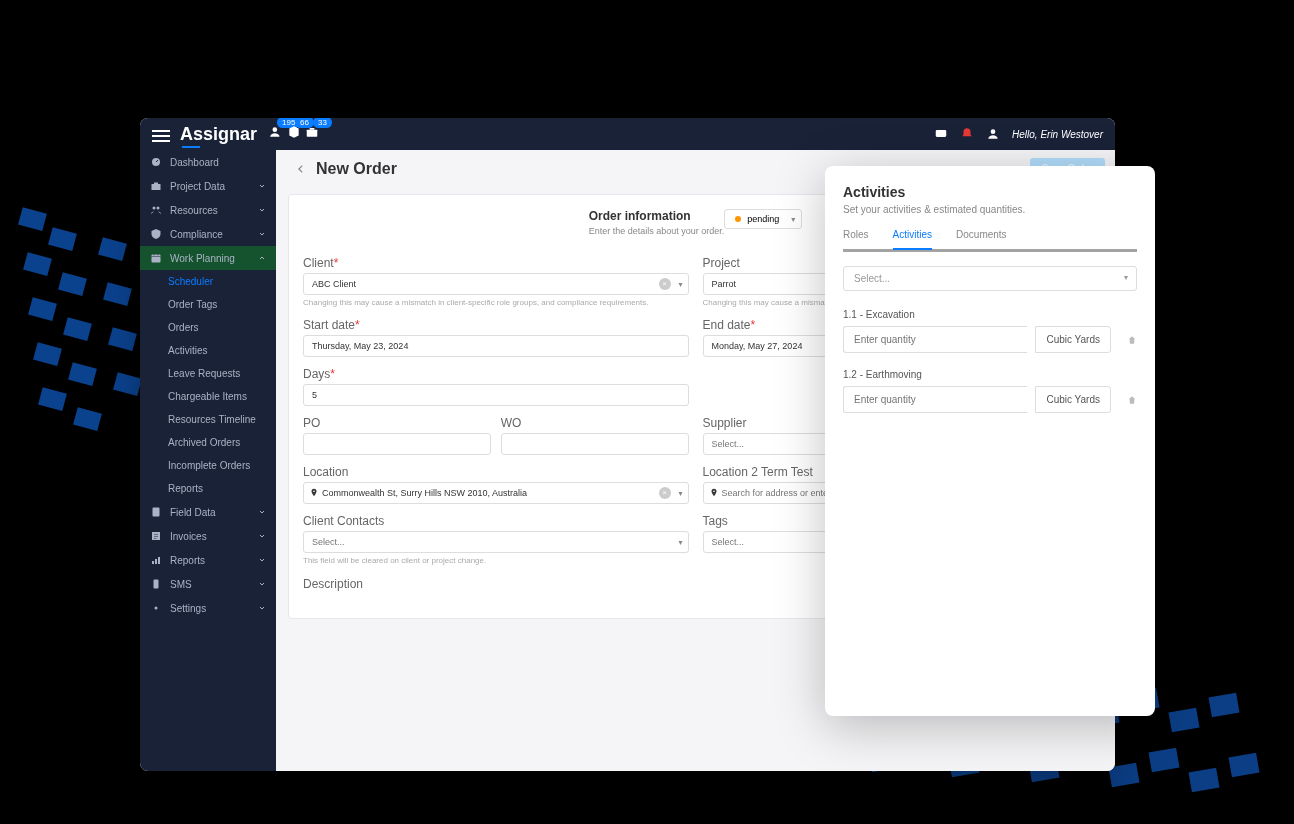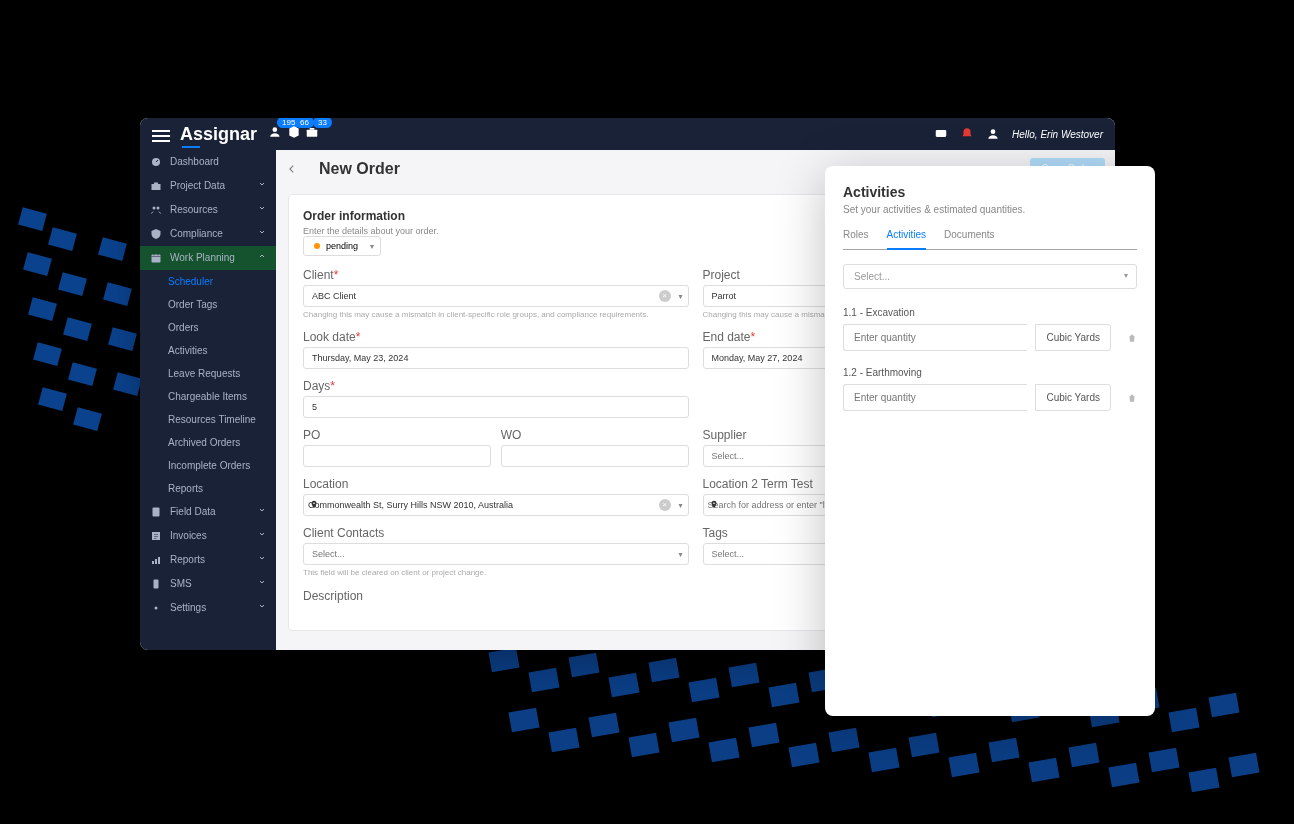--- a/index.html
+++ b/index.html
@@ -3,81 +3,81 @@
   <meta charset="utf-8">
   <style>
     * { margin: 0; padding: 0; box-sizing: border-box; font-family: Arial, sans-serif; }
     body { background: #000; width: 1294px; height: 824px; position: relative; overflow: hidden; }
     
     
     .bg-tracks { position: absolute; width: 100%; height: 100%; z-index: 0; }
     .bg-tracks svg { position: absolute; }
     
     
-    .app-window { position: absolute; left: 140px; top: 118px; width: 975px; height: 532px; background: #f5f5f7; border-radius: 8px; overflow: hidden; z-index: 2; box-shadow: 0 10px 40px rgba(0,0,0,0.3); }
+    .app-window { position: absolute; left: 140px; top: 118px; width: 975px; height: 653px; background: #f5f5f7; border-radius: 8px; overflow: hidden; z-index: 2; box-shadow: 0 10px 40px rgba(0,0,0,0.3); }
     
     
     .app-header { background: #1a2238; height: 32px; display: flex; align-items: center; padding: 0 12px; color: #fff; }
     .menu-icon { width: 18px; height: 14px; margin-right: 10px; cursor: pointer; }
     .menu-icon span { display: block; height: 2px; background: #fff; margin: 3px 0; }
     .logo { font-size: 18px; font-weight: bold; color: #fff; position: relative; }
     .logo-underline { position: absolute; bottom: -3px; left: 2px; width: 18px; height: 3px; border-bottom: 2px solid #0a7cff; }
     .header-badges { display: flex; margin-left: 12px; gap: 4px; }
     .badge-item { position: relative; }
     .badge-item .icon { width: 14px; height: 14px; }
     .badge-count { position: absolute; top: -8px; left: 8px; background: #0a7cff; color: #fff; font-size: 8px; padding: 1px 5px; border-radius: 8px; }
     .header-right { margin-left: auto; display: flex; align-items: center; gap: 12px; font-size: 10px; font-style: italic; }
     .header-icon { width: 14px; height: 14px; }
     
     
     .sidebar { position: absolute; left: 0; top: 32px; width: 136px; height: calc(100% - 32px); background: #1a2238; color: #aab2c5; font-size: 10px; }
-    .nav-item { display: flex; padding: 6px 10px; cursor: pointer; gap: 8px; position: relative; }
+    .nav-item { display: flex; align-items: center; padding: 6px 10px; cursor: pointer; gap: 8px; position: relative; }
     .nav-item.active { background: #14532d; }
     .nav-item.sub { padding-left: 28px; }
     .nav-item.sub.selected { color: #0a7cff; }
     .nav-icon { width: 12px; height: 12px; flex-shrink: 0; }
     .chevron { margin-left: auto; width: 8px; height: 8px; }
     
     
     .content { position: absolute; left: 136px; top: 32px; width: calc(100% - 136px); height: calc(100% - 32px); background: #f5f5f7; overflow: hidden; }
-    .page-header { padding: 10px 11px; display: flex; align-items: center; gap: 22px; }
+    .page-header { padding: 10px 20px; display: flex; align-items: center; gap: 10px; }
     .back-arrow { width: 10px; height: 10px; cursor: pointer; }
     .page-title { font-size: 16px; font-weight: 600; color: #333; }
     .save-btn-faded { position: absolute; right: 10px; top: 8px; background: #4db8ff; color: #fff; padding: 5px 12px; border-radius: 3px; font-size: 10px; opacity: 0.4; }
     
     
     .form-card { background: #fff; margin: 6px 12px 12px 12px; border-radius: 4px; padding: 14px; border: 1px solid #e5e7eb; }
-    .form-card-header { display: flex; justify-content: center; align-items: flex-start; margin-bottom: 12px; flex-direction: column; }
+    .form-card-header { display: flex; justify-content: center; align-items: flex-start; margin-bottom: 20px; }
     .card-title { font-size: 12px; font-weight: 600; color: #333; margin-bottom: 3px; }
     .card-subtitle { font-size: 9px; color: #888; }
     .status-pill { border: 1px solid #ddd; border-radius: 3px; padding: 4px 22px 4px 10px; font-size: 9px; position: relative; display: flex; align-items: center; gap: 6px; }
     .status-dot { width: 6px; height: 6px; background: #ff9500; border-radius: 50%; }
     .status-pill::after { content: '▾'; position: absolute; right: 6px; font-size: 8px; color: #888; }
     
     
     .form-row { display: flex; gap: 14px; margin-bottom: 10px; }
     .form-col { flex: 1; }
     .field-label { font-size: 12px; color: #666; margin-bottom: 3px; display: block; }
     .field-label .req { color: #e53935; }
     .field-input { width: 100%; border: 1px solid #ddd; border-radius: 3px; padding: 5px 8px; font-size: 9px; color: #333; background: #fff; }
-    .field-input.with-icon { padding-left: 4px; }
+    .field-input.with-icon { padding-left: 18px; }
     .field-input.with-clear { padding-right: 38px; }
     .field-wrap { position: relative; }
     .field-icon-left { position: absolute; left: 6px; top: 50%; transform: translateY(-50%); width: 10px; height: 10px; }
     .field-clear { position: absolute; right: 18px; top: 50%; transform: translateY(-50%); width: 12px; height: 12px; background: #ccc; border-radius: 50%; color: #fff; font-size: 8px; text-align: center; line-height: 12px; cursor: pointer; }
     .field-dd { position: absolute; right: 6px; top: 50%; transform: translateY(-50%); font-size: 8px; color: #888; cursor: pointer; }
     .help-text { font-size: 8px; color: #aaa; margin-top: 3px; line-height: 1.3; }
     .textarea-wrap { position: relative; }
     .check-badge { position: absolute; right: 6px; bottom: 6px; width: 14px; height: 14px; background: #0a7cff; border-radius: 50%; color: #fff; font-size: 9px; text-align: center; line-height: 14px; }
     
     
     .activities-panel { position: absolute; left: 825px; top: 166px; width: 330px; height: 550px; background: #fff; border-radius: 8px; z-index: 3; box-shadow: 0 10px 50px rgba(0,0,0,0.25); padding: 18px; }
     .panel-title { font-size: 14px; font-weight: 600; color: #333; margin-bottom: 4px; }
     .panel-subtitle { font-size: 10px; color: #888; margin-bottom: 14px; }
-    .panel-tabs { display: flex; gap: 18px; border-bottom: 1px solid #a3a3a3; margin-bottom: 14px; }
+    .panel-tabs { display: flex; gap: 24px; border-bottom: 3px solid #a3a3a3; margin-bottom: 14px; }
     .panel-tab { font-size: 10px; color: #888; padding-bottom: 8px; cursor: pointer; }
     .panel-tab.active { color: #0a7cff; border-bottom: 2px solid #0a7cff; margin-bottom: -1px; }
     .select-box { border: 1px solid #ddd; border-radius: 3px; padding: 6px 10px; font-size: 10px; color: #999; position: relative; margin-bottom: 18px; cursor: pointer; }
     .select-box::after { content: '▾'; position: absolute; right: 8px; font-size: 8px; }
     .activity-item { margin-bottom: 16px; }
     .activity-label { font-size: 10px; color: #555; margin-bottom: 6px; }
     .activity-input-row { display: flex; gap: 8px; align-items: center; }
     .qty-input { flex: 1; border: 1px solid #ddd; border-right: none; border-radius: 3px 0 0 3px; padding: 7px 10px; font-size: 10px; color: #999; }
     .unit-box { border: 1px solid #ddd; border-radius: 0 3px 3px 0; padding: 7px 10px; font-size: 10px; color: #555; background: #fff; }
     .trash-icon { width: 10px; height: 12px; margin-left: 8px; cursor: pointer; color: #bbb; }
@@ -365,21 +365,21 @@
             <span class="field-clear">×</span>
             <span class="field-dd">▾</span>
           </div>
           <div class="help-text">Changing this may cause a mismatch in project-specific role groups, and compliance requirements.</div>
         </div>
       </div>
 
 
       <div class="form-row">
         <div class="form-col">
-          <label class="field-label"><span>Look date</span><span class="req">*</span></label>
+          <label class="field-label"><span>Start date</span><span class="req">*</span></label>
           <input class="field-input" value="Thursday, May 23, 2024" style="">
         </div>
         <div class="form-col">
           <label class="field-label"><span>End date</span><span class="req">*</span></label>
           <input class="field-input" value="Monday, May 27, 2024" style="">
         </div>
       </div>
 
       <div class="form-row">
         <div class="form-col">

